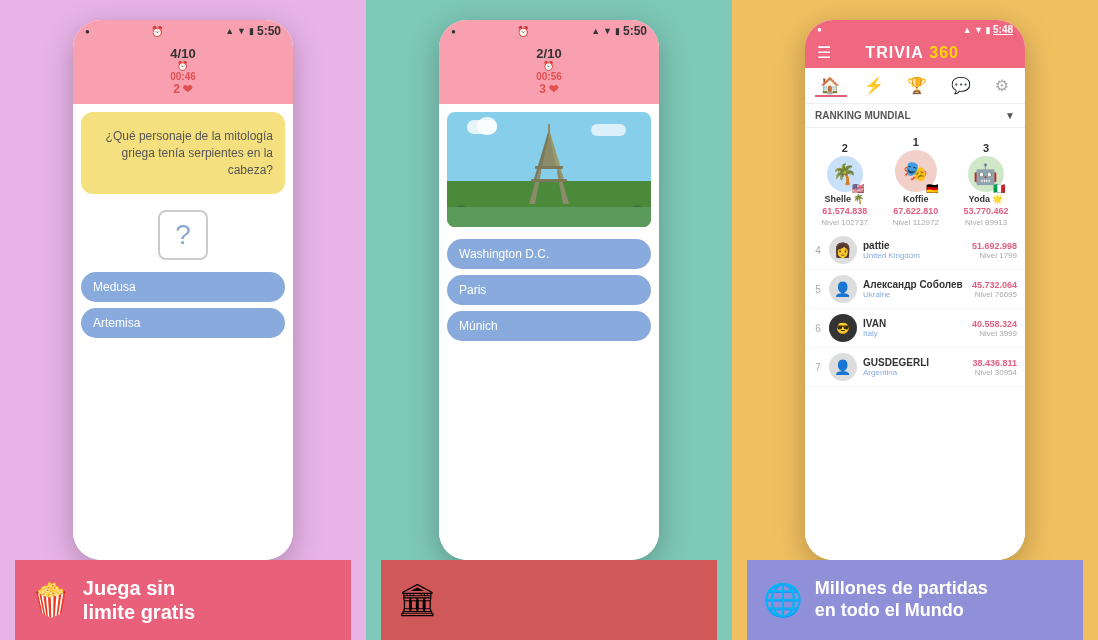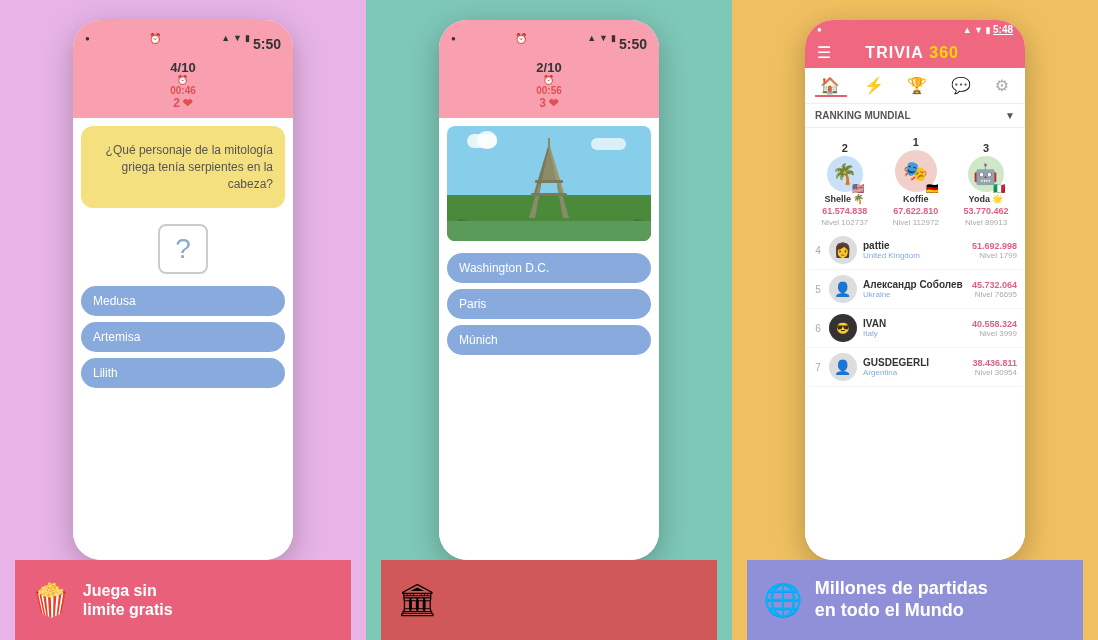--- a/index.html
+++ b/index.html
@@ -50,22 +50,21 @@
       color: #333;
     }
     .status-bar .status-icons {
       display: flex;
       align-items: center;
       gap: 3px;
       font-size: 9px;
     }
     .status-bar .status-time {
       font-weight: bold;
-      font-size: 14px;
-      margin-top: 12px;
+      font-size: 12px;
     }
     .status-bar .status-left {
       display: flex;
       align-items: center;
       gap: 4px;
     }
     .alarm-icon {
       font-size: 10px;
     }
 
@@ -365,21 +364,21 @@
       gap: 12px;
       width: 100%;
       min-height: 80px;
     }
     .banner-icon {
       font-size: 32px;
       flex-shrink: 0;
     }
     .banner-text {
       color: white;
-      font-size: 16px;
+      font-size: 20px;
       font-weight: bold;
       line-height: 1.2;
     }
     .banner-text.medium {
       font-size: 18px;
     }
 
     .panel-1 .bottom-banner { background: #e8607a; }
     .panel-2 .bottom-banner { background: #d05858; }
     .panel-3 .bottom-banner { background: #9090d8; }
@@ -432,21 +431,20 @@
 
       <div class="question-mark-area">
         <div class="question-mark-box">
           <span>?</span>
         </div>
       </div>
 
       <div class="answers">
         <button class="answer-btn">Medusa</button>
         <button class="answer-btn">Artemisa</button>
-        <button class="answer-btn">Lilith</button>
       </div>
     </div>
   </div>
 
   <div class="bottom-banner">
     <span class="banner-icon">🍿</span>
     <div class="banner-text">
       <div>Juega sin</div>
       <div>limite gratis</div>
     </div>

